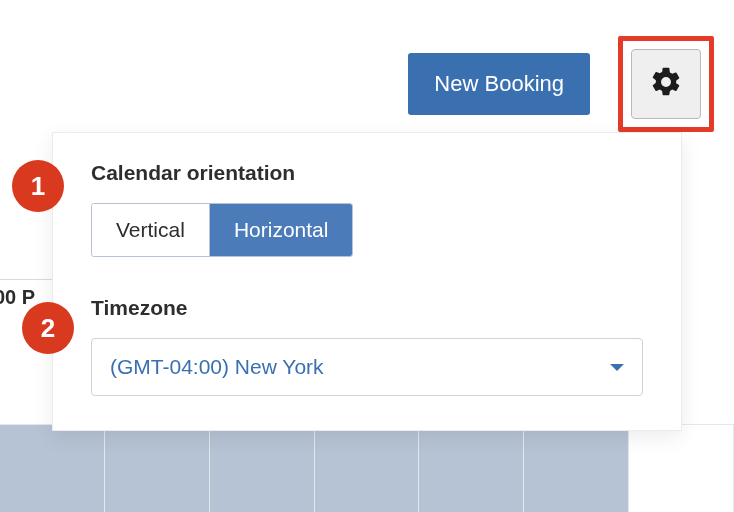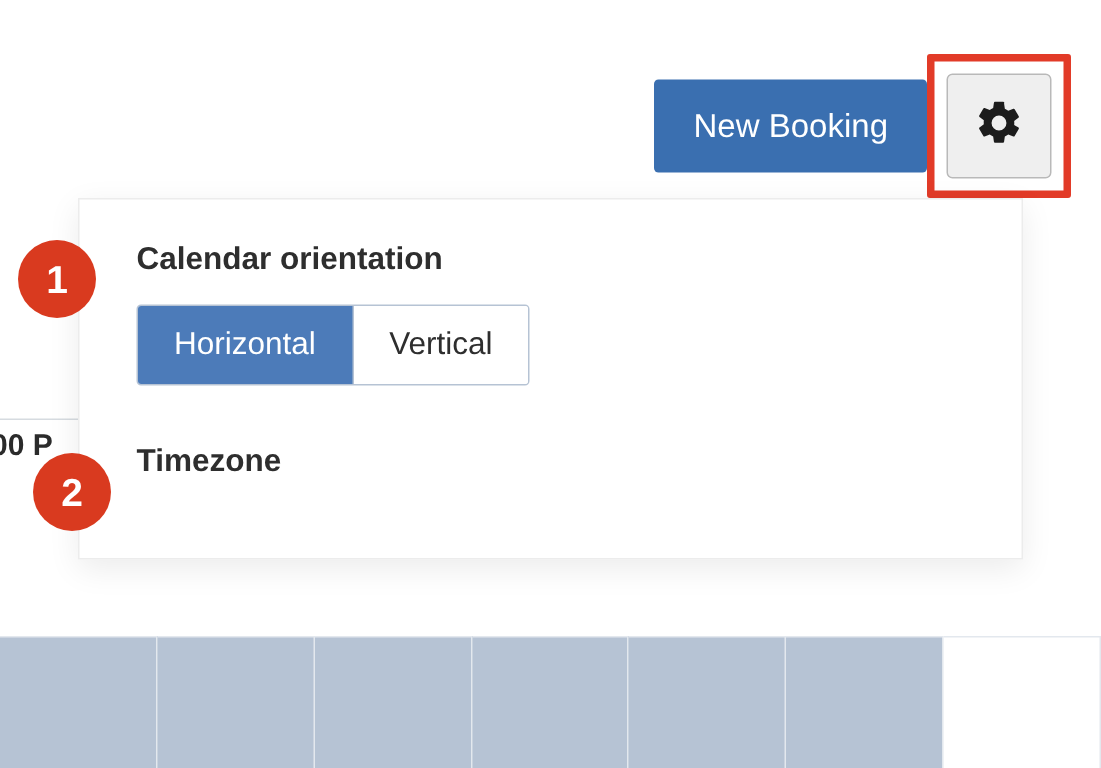--- a/index.html
+++ b/index.html
@@ -10,21 +10,21 @@
       background: #fff;
       position: relative;
       overflow: hidden;
     }
     .topbar {
       position: absolute;
       top: 36px;
       right: 20px;
       display: flex;
       align-items: center;
-      gap: 0;
+      gap: 28px;
     }
     .new-booking-btn {
       background: #3a6fb0;
       color: #fff;
       font-size: 22px;
       font-weight: 500;
       padding: 18px 26px;
       border: none;
       border-radius: 3px;
       cursor: pointer;
@@ -179,21 +179,25 @@
             <path d="M19.14,12.94a7.14,7.14,0,0,0,.05-.94,7.14,7.14,0,0,0-.05-.94l2.03-1.58a.5.5,0,0,0,.12-.64l-1.92-3.32a.5.5,0,0,0-.61-.22l-2.39.96a7.03,7.03,0,0,0-1.62-.94l-.36-2.54A.5.5,0,0,0,13.9,2h-3.8a.5.5,0,0,0-.49.42L9.25,4.96a7.03,7.03,0,0,0-1.62.94l-2.39-.96a.5.5,0,0,0-.61.22L2.71,8.48a.5.5,0,0,0,.12.64l2.03,1.58a7.14,7.14,0,0,0-.05.94,7.14,7.14,0,0,0,.05.94L2.83,14.16a.5.5,0,0,0-.12.64l1.92,3.32a.5.5,0,0,0,.61.22l2.39-.96a7.03,7.03,0,0,0,1.62.94l.36,2.54a.5.5,0,0,0,.49.42h3.8a.5.5,0,0,0,.49-.42l.36-2.54a7.03,7.03,0,0,0,1.62-.94l2.39.96a.5.5,0,0,0,.61-.22l1.92-3.32a.5.5,0,0,0-.12-.64ZM12,15.5A3.5,3.5,0,1,1,15.5,12,3.5,3.5,0,0,1,12,15.5Z"></path>
           </svg>
       </span>
     </div>
   </div>
 </div>
 
 <div class="popover">
   <div class="section-label">Calendar orientation</div>
   <div class="segmented">
+    <button class="seg-btn">Vertical</button>
     <button class="seg-btn active">Horizontal</button>
-    <button class="seg-btn">Vertical</button>
   </div>
 
   <div class="section-label tz">Timezone</div>
+  <div class="tz-select">
+    <span class="tz-value">(GMT-04:00) New York</span>
+    <span class="tz-caret"></span>
+  </div>
 </div>
 
 <div class="callout c1">1</div>
 <div class="callout c2">2</div>
 
 </body></html>

